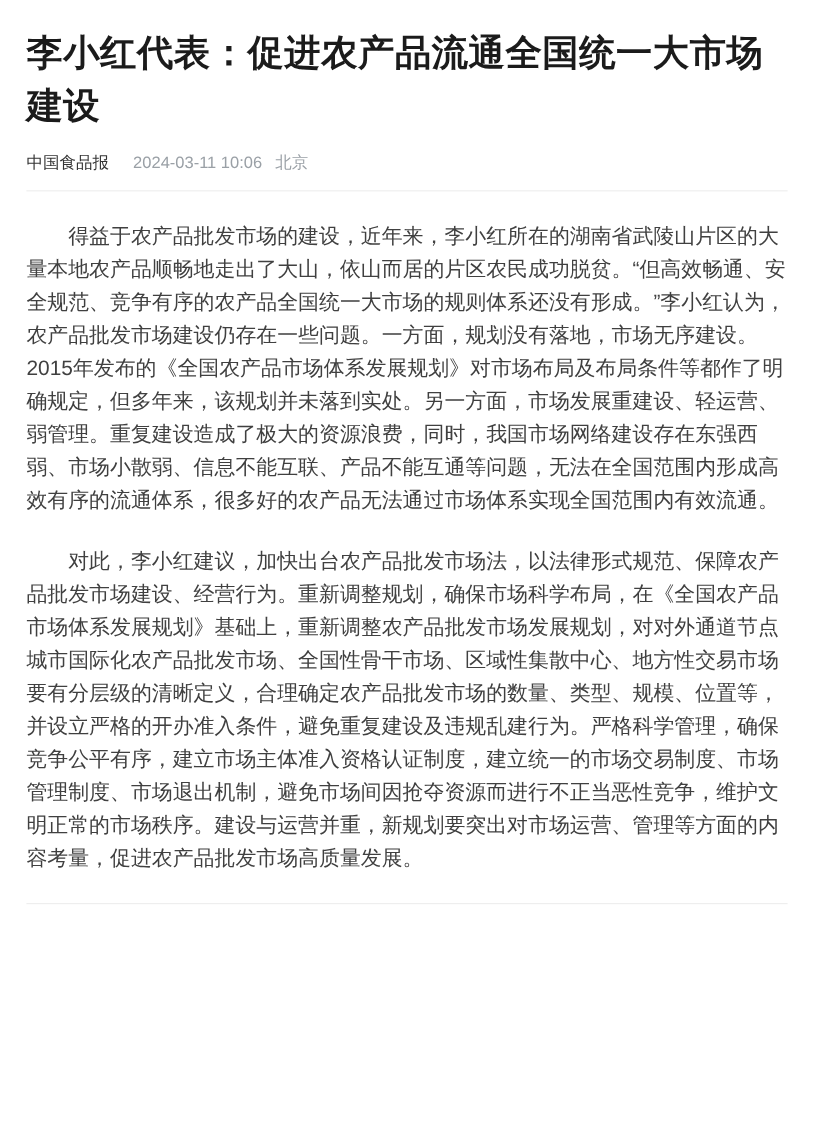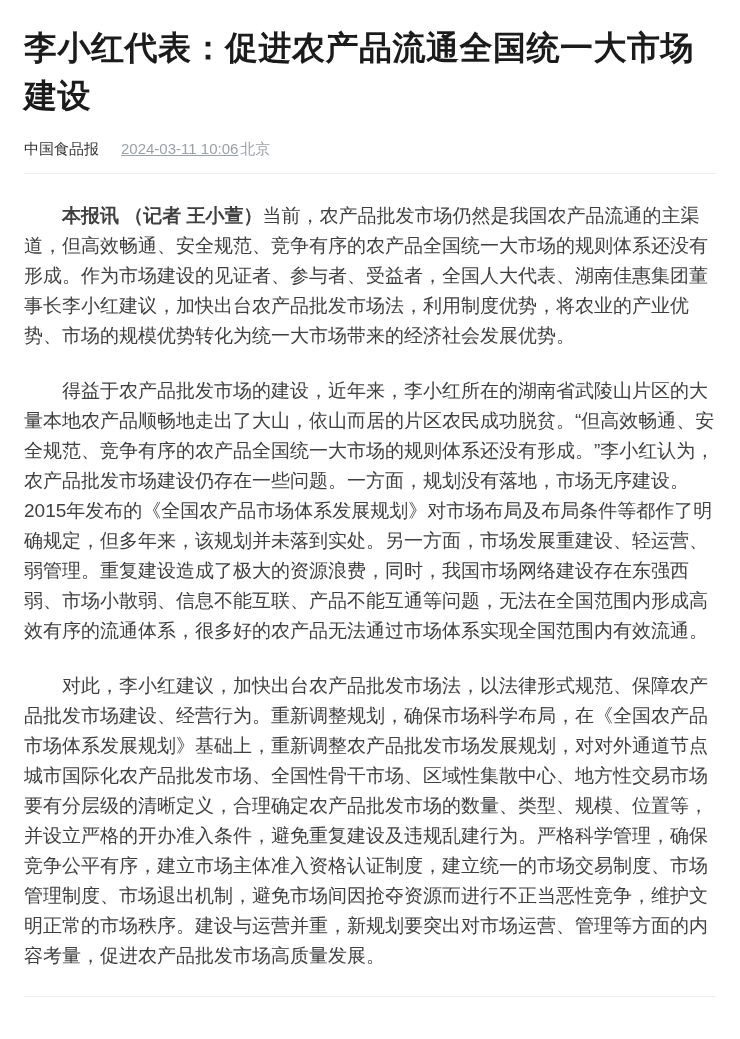--- a/index.html
+++ b/index.html
@@ -30,21 +30,21 @@
     align-items: flex-end;
     font-size: 15px;
     color: var(--meta-text, #9aa0a6);
     line-height: 21px;
   }
   .meta-row .source {
     color: var(--source-text, #333333);
     margin-right: 22px;
     cursor: pointer;
   }
-  .meta-row .date { margin-right: 2px; text-decoration: underline; }
+  .meta-row .date { margin-right: 12px; }
   .divider {
     height: 1px;
     background: var(--divider, #ededed);
     margin-top: 14px;
   }
   .article-body {
     padding-top: 27px;
     font-size: 19px;
     line-height: 30px;
     color: var(--body-text, #404040);
@@ -80,23 +80,20 @@
   <div class="meta-row">
     <span class="source">中国食品报</span>
     <span class="date">2024-03-11 10:06</span>
     <span class="location">北京</span>
   </div>
 
   <div class="divider"></div>
 
   <div class="article-body">
     <p>
-      <strong class="lead">本报讯 （记者 王小萱）</strong><span>当前，农产品批发市场仍然是我国农产品流通的主渠道，但高效畅通、安全规范、竞争有序的农产品全国统一大市场的规则体系还没有形成。作为市场建设的见证者、参与者、受益者，全国人大代表、湖南佳惠集团董事长李小红建议，加快出台农产品批发市场法，利用制度优势，将农业的产业优势、市场的规模优势转化为统一大市场带来的经济社会发展优势。</span>
-    </p>
-    <p>
       <span>得益于农产品批发市场的建设，近年来，李小红所在的湖南省武陵山片区的大量本地农产品顺畅地走出了大山，依山而居的片区农民成功脱贫。“但高效畅通、安全规范、竞争有序的农产品全国统一大市场的规则体系还没有形成。”李小红认为，农产品批发市场建设仍存在一些问题。一方面，规划没有落地，市场无序建设。2015年发布的《全国农产品市场体系发展规划》对市场布局及布局条件等都作了明确规定，但多年来，该规划并未落到实处。另一方面，市场发展重建设、轻运营、弱管理。重复建设造成了极大的资源浪费，同时，我国市场网络建设存在东强西弱、市场小散弱、信息不能互联、产品不能互通等问题，无法在全国范围内形成高效有序的流通体系，很多好的农产品无法通过市场体系实现全国范围内有效流通。</span>
     </p>
     <p>
       <span>对此，李小红建议，加快出台农产品批发市场法，以法律形式规范、保障农产品批发市场建设、经营行为。重新调整规划，确保市场科学布局，在《全国农产品市场体系发展规划》基础上，重新调整农产品批发市场发展规划，对对外通道节点城市国际化农产品批发市场、全国性骨干市场、区域性集散中心、地方性交易市场要有分层级的清晰定义，合理确定农产品批发市场的数量、类型、规模、位置等，并设立严格的开办准入条件，避免重复建设及违规乱建行为。严格科学管理，确保竞争公平有序，建立市场主体准入资格认证制度，建立统一的市场交易制度、市场管理制度、市场退出机制，避免市场间因抢夺资源而进行不正当恶性竞争，维护文明正常的市场秩序。建设与运营并重，新规划要突出对市场运营、管理等方面的内容考量，促进农产品批发市场高质量发展。</span>
     </p>
   </div>
 
 
   <div class="divider bottom"></div>
 

